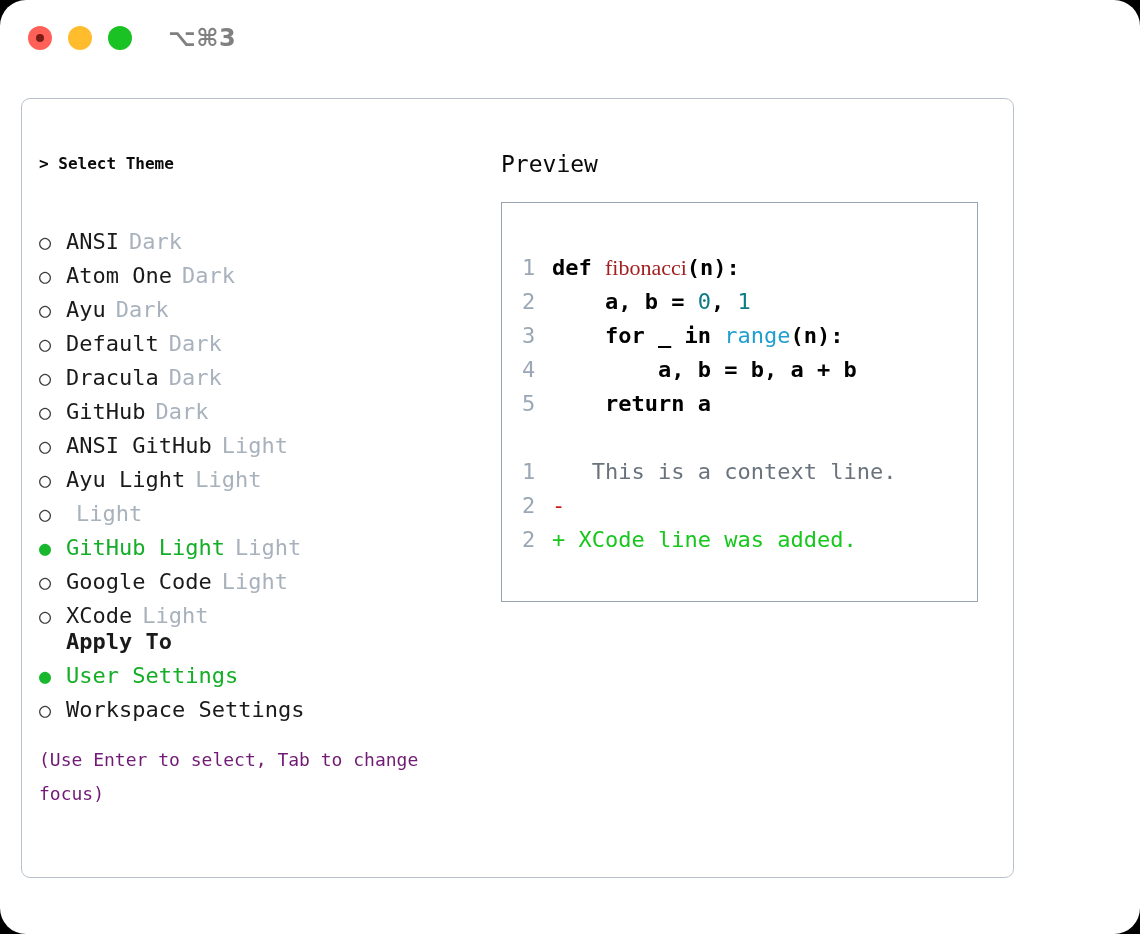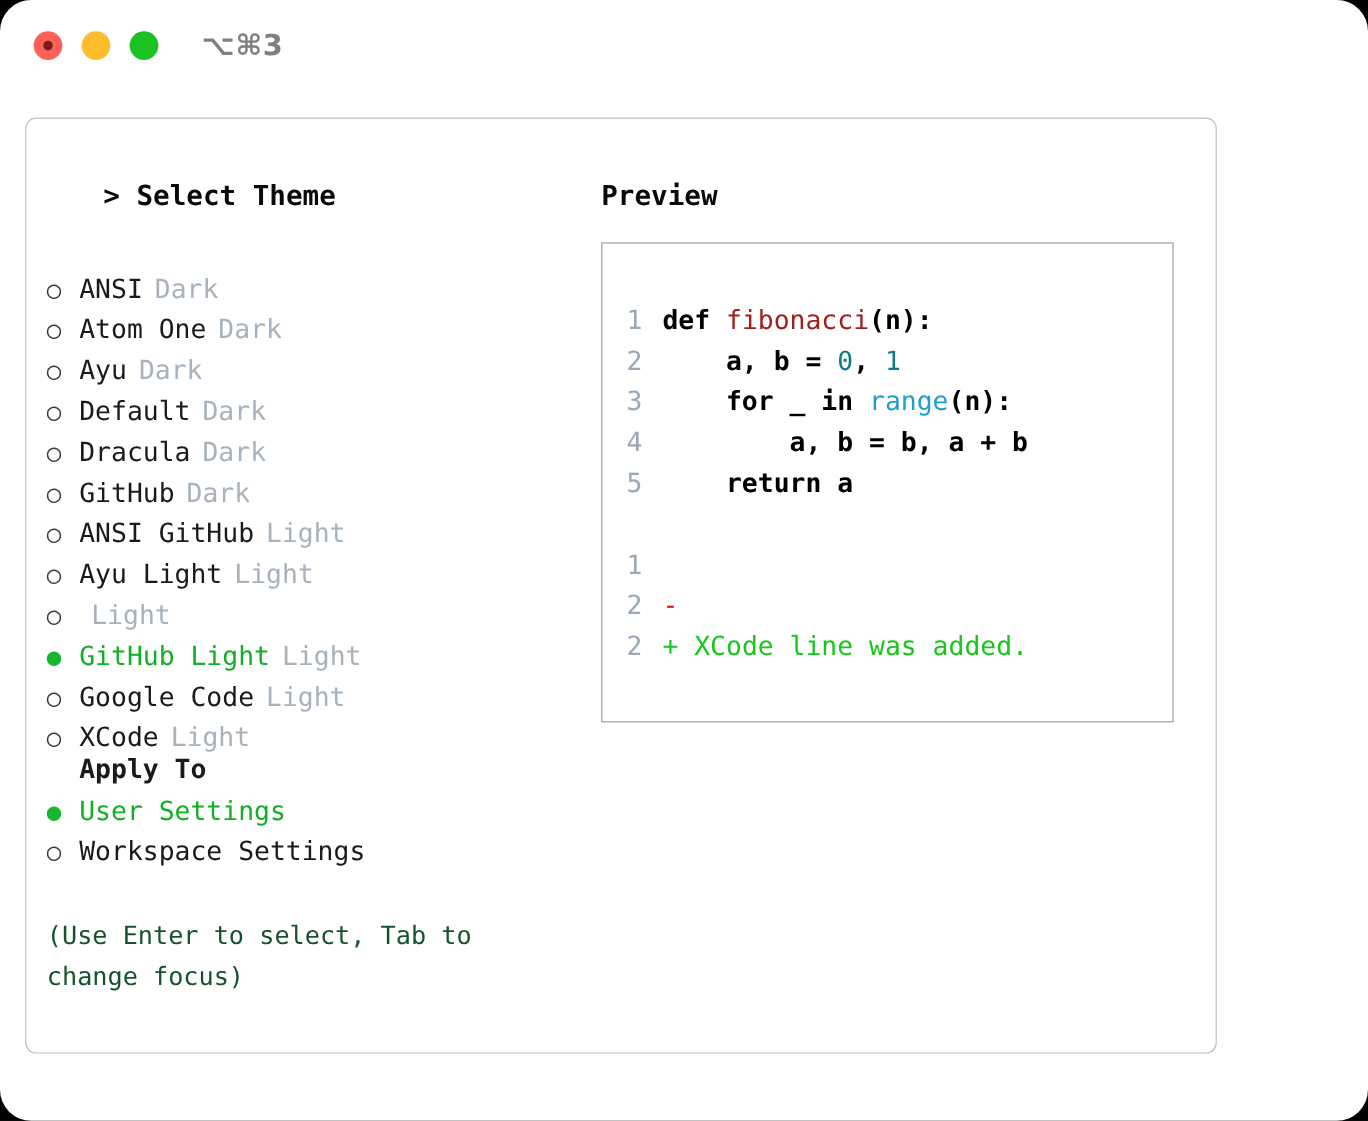--- a/index.html
+++ b/index.html
@@ -86,26 +86,25 @@
     width: 450px;
   }
   .col-right {
     position: absolute;
     left: 479px; top: 48px;
     width: 500px;
   }
 
   
   .section-title {
-    font-size: 23px;
+    font-size: 16px;
     font-weight: bold;
     color: #0a0a0a;
     line-height: 34px;
     white-space: pre;
-    margin-left: 47px;
   }
   .list {
     margin: 0;
     padding: 0;
     list-style: none;
   }
   .row {
     display: flex;
     align-items: baseline;
     height: 34px;
@@ -137,32 +136,32 @@
   .applyto-title {
     font-size: 22px;
     color: #1a1a1a;
     line-height: 34px;
     padding-left: 27px;
     white-space: pre;
     font-weight: bold;
   }
 
   .hint {
-    margin-top: 36px;
-    font-size: 21px;
-    line-height: 34px;
-    color: #14532d;
+    margin-top: 16px;
+    font-size: 18px;
+    line-height: 34px;
+    color: #701a75;
     width: 404px;
     white-space: normal;
   }
 
   
   .preview-title {
     font-size: 23px;
-    font-weight: bold;
+    font-weight: normal;
     color: #0a0a0a;
     line-height: 34px;
     white-space: pre;
   }
   .preview-box {
     margin-top: 21px;
     width: 477px;
     height: 400px;
     border: 1.5px solid #96a3b0;
     box-sizing: border-box;
@@ -179,21 +178,21 @@
   }
   .code-line.blank { height: 34px; }
   .lineno {
     width: 30px;
     flex: 0 0 30px;
     color: #9aa7b5;
     text-align: left;
   }
   .code-text { color: #000000; font-weight: bold; }
 
-  .tok-fn    { color: #a31f1f; }
+  .tok-fn    { color: #a31f1f; font-family: Liberation Serif, serif; }
   .tok-num   { color: #0f7c85; }
   .tok-call  { color: #1f9ed0; }
 
   .diff-ctx  { color: #6a737d; }
   .diff-del  { color: #d41111; }
   .diff-add  { color: #17c71c; }
 </style>
 </head>
 <body>
 
@@ -244,21 +243,21 @@
       <div class="preview-box">
         <div id="code-block">
             <div class="code-line"><span class="lineno">1</span><span class="code-text">def </span><span class="tok-fn">fibonacci</span><span class="code-text">(n):</span></div>
             <div class="code-line"><span class="lineno">2</span><span class="code-text">    a, b = </span><span class="tok-num">0</span><span class="code-text">, </span><span class="tok-num">1</span></div>
             <div class="code-line"><span class="lineno">3</span><span class="code-text">    for _ in </span><span class="tok-call">range</span><span class="code-text">(n):</span></div>
             <div class="code-line"><span class="lineno">4</span><span class="code-text">        a, b = b, a + b</span></div>
             <div class="code-line"><span class="lineno">5</span><span class="code-text">    return a</span></div>
           </div>
         <div class="code-line blank"></div>
         <div id="diff-block">
-            <div class="code-line"><span class="lineno">1</span><span class="diff-ctx"> </span></div>
+            <div class="code-line"><span class="lineno">1</span><span class="diff-ctx"> </span><span class="diff-ctx">  This is a context line.</span></div>
             <div class="code-line"><span class="lineno">2</span><span class="diff-del">-</span></div>
             <div class="code-line"><span class="lineno">2</span><span class="diff-add">+</span><span class="diff-add"> XCode line was added.</span></div>
           </div>
       </div>
     </div>
 
   </div>
 </div>
 
 </body></html>

